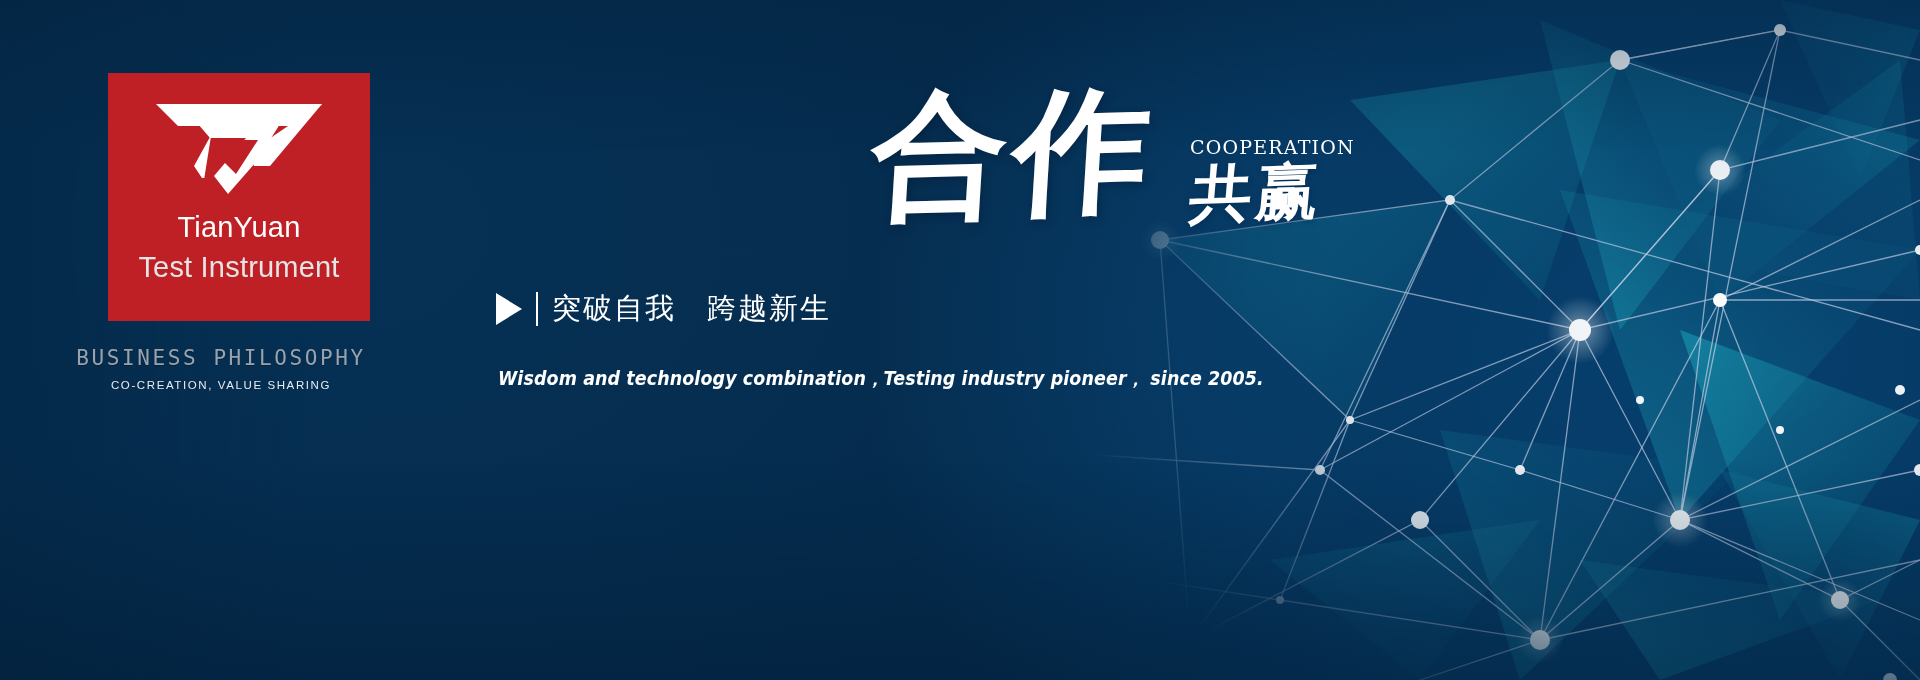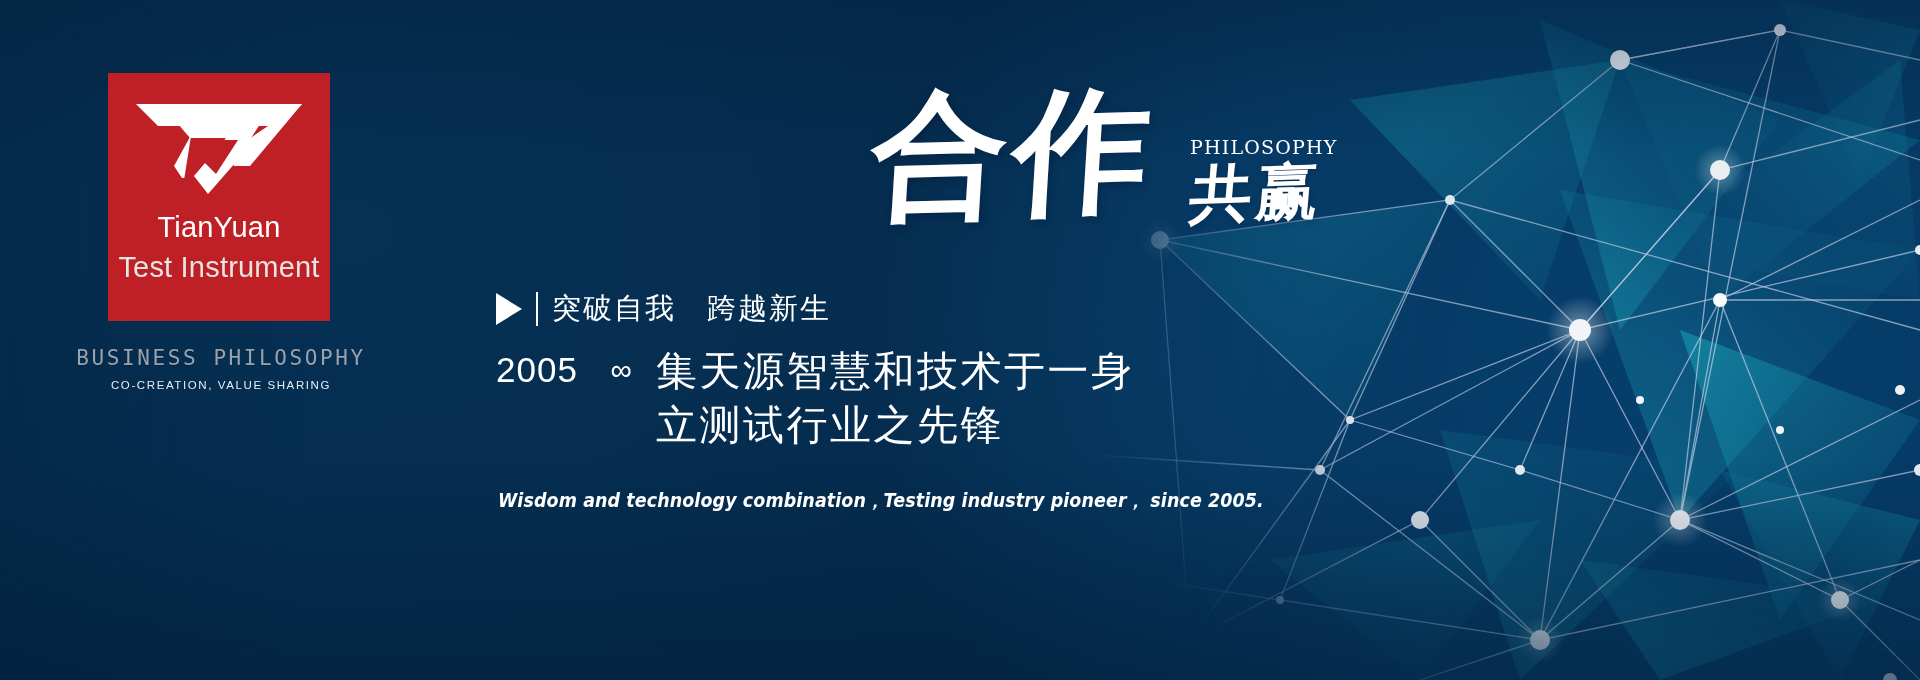--- a/index.html
+++ b/index.html
@@ -43,21 +43,21 @@
     width: 900px;
     height: 680px;
   }
   .network svg { display: block; width: 100%; height: 100%; }
 
   
   .logo-block {
     position: absolute;
     left: 108px;
     top: 73px;
-    width: 222px;
+    width: 262px;
     height: 248px;
     background: #bf2026;
     display: flex;
     flex-direction: column;
     align-items: center;
   }
   .logo-mark {
     width: 170px;
     height: 96px;
     margin-top: 27px;
@@ -366,38 +366,28 @@
     <div class="logo-name2">Test Instrument</div>
   </div>
 
   <div class="philosophy">
     <div class="philo-main">BUSINESS PHILOSOPHY</div>
     <div class="philo-sub">CO-CREATION, VALUE SHARING</div>
   </div>
 
   <div class="callig">
     <div class="callig-main">合作</div>
-    <div class="callig-en">PHILOSOPHY</div>
+    <div class="callig-en">COOPERATION</div>
     <div class="callig-sub">共赢</div>
   </div>
 
   <div class="slogan">
     <div class="slogan-row1">
       <span class="play-tri"></span>
       <span class="vbar"></span>
       <span class="slogan-row1-text">突破自我　跨越新生</span>
     </div>
 
-    <div class="slogan-main">
-      <div class="year-col">
-        <span>2005</span>
-        <span class="infinity">∞</span>
-      </div>
-      <div class="lines-col">
-        <div>集天源智慧和技术于一身</div>
-        <div>立测试行业之先锋</div>
-      </div>
-    </div>
 
     <div class="tagline-en">Wisdom and technology combination，Testing industry pioneer， since 2005.</div>
   </div>
 
 </div>
 
 </body></html>

